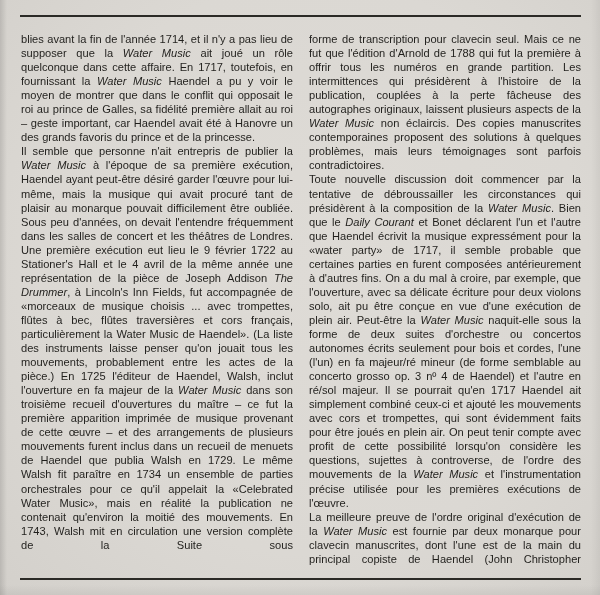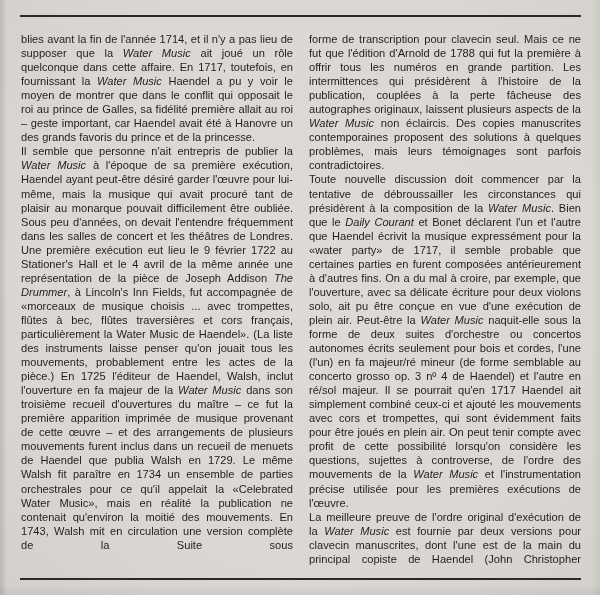--- a/index.html
+++ b/index.html
@@ -50,18 +50,18 @@
   <div class="rule rule-top"></div>
 
   <div class="columns">
     <div class="column">
       <p><span>blies avant la fin de l'année 1714, et il n'y a pas lieu de supposer que la </span><i>Water Music</i><span> ait joué un rôle quelconque dans cette affaire. En 1717, toutefois, en fournissant la </span><i>Water Music</i><span> Haendel a pu y voir le moyen de montrer que dans le conflit qui opposait le roi au prince de Galles, sa fidélité première allait au roi – geste important, car Haendel avait été à Hanovre un des grands favoris du prince et de la princesse.</span></p>
       <p class="justify-all"><span>Il semble que personne n'ait entrepris de publier la </span><i>Water Music</i><span> à l'époque de sa première exécution, Haendel ayant peut-être désiré garder l'œuvre pour lui-même, mais la musique qui avait procuré tant de plaisir au monarque pouvait difficilement être oubliée. Sous peu d'années, on devait l'entendre fréquemment dans les salles de concert et les théâtres de Londres. Une première exécution eut lieu le 9 février 1722 au Stationer's Hall et le 4 avril de la même année une représentation de la pièce de Joseph Addison </span><i>The Drummer</i><span>, à Lincoln's Inn Fields, fut accompagnée de «morceaux de musique choisis ... avec trompettes, flûtes à bec, flûtes traversières et cors français, particulièrement la Water Music de Haendel». (La liste des instruments laisse penser qu'on jouait tous les mouvements, probablement entre les actes de la pièce.) En 1725 l'éditeur de Haendel, Walsh, inclut l'ouverture en fa majeur de la </span><i>Water Music</i><span> dans son troisième recueil d'ouvertures du maître – ce fut la première apparition imprimée de musique provenant de cette œuvre – et des arrangements de plusieurs mouvements furent inclus dans un recueil de menuets de Haendel que publia Walsh en 1729. Le même Walsh fit paraître en 1734 un ensemble de parties orchestrales pour ce qu'il appelait la «Celebrated Water Music», mais en réalité la publication ne contenait qu'environ la moitié des mouvements. En 1743, Walsh mit en circulation une version complète de la Suite sous</span></p>
     </div>
     <div class="column">
       <p><span>forme de transcription pour clavecin seul. Mais ce ne fut que l'édition d'Arnold de 1788 qui fut la première à offrir tous les numéros en grande partition. Les intermittences qui présidèrent à l'histoire de la publication, couplées à la perte fâcheuse des autographes originaux, laissent plusieurs aspects de la </span><i>Water Music</i><span> non éclaircis. Des copies manuscrites contemporaines proposent des solutions à quelques problèmes, mais leurs témoignages sont parfois contradictoires.</span></p>
       <p><span>Toute nouvelle discussion doit commencer par la tentative de débroussailler les circonstances qui présidèrent à la composition de la </span><i>Water Music</i><span>. Bien que le </span><i>Daily Courant</i><span> et Bonet déclarent l'un et l'autre que Haendel écrivit la musique expressément pour la «water party» de 1717, il semble probable que certaines parties en furent composées antérieurement à d'autres fins. On a du mal à croire, par exemple, que l'ouverture, avec sa délicate écriture pour deux violons solo, ait pu être conçue en vue d'une exécution de plein air. Peut-être la </span><i>Water Music</i><span> naquit-elle sous la forme de deux suites d'orchestre ou concertos autonomes écrits seulement pour bois et cordes, l'une (l'un) en fa majeur/ré mineur (de forme semblable au concerto grosso op. 3 nº 4 de Haendel) et l'autre en ré/sol majeur. Il se pourrait qu'en 1717 Haendel ait simplement combiné ceux-ci et ajouté les mouvements avec cors et trompettes, qui sont évidemment faits pour être joués en plein air. On peut tenir compte avec profit de cette possibilité lorsqu'on considère les questions, sujettes à controverse, de l'ordre des mouvements de la </span><i>Water Music</i><span> et l'instrumentation précise utilisée pour les premières exécutions de l'œuvre.</span></p>
-      <p class="justify-all"><span>La meilleure preuve de l'ordre original d'exécution de la </span><i>Water Music</i><span> est fournie par deux versions pour clavecin manuscrites, dont l'une est de la main du principal copiste de Haendel (John Christopher</span></p>
+      <p class="justify-all"><span>La meilleure preuve de l'ordre original d'exécution de la </span><i>Water Music</i><span> est fournie par deux monarque pour clavecin manuscrites, dont l'une est de la main du principal copiste de Haendel (John Christopher</span></p>
     </div>
   </div>
 
   <div class="rule rule-bottom"></div>
 </div>
 
 </body></html>

